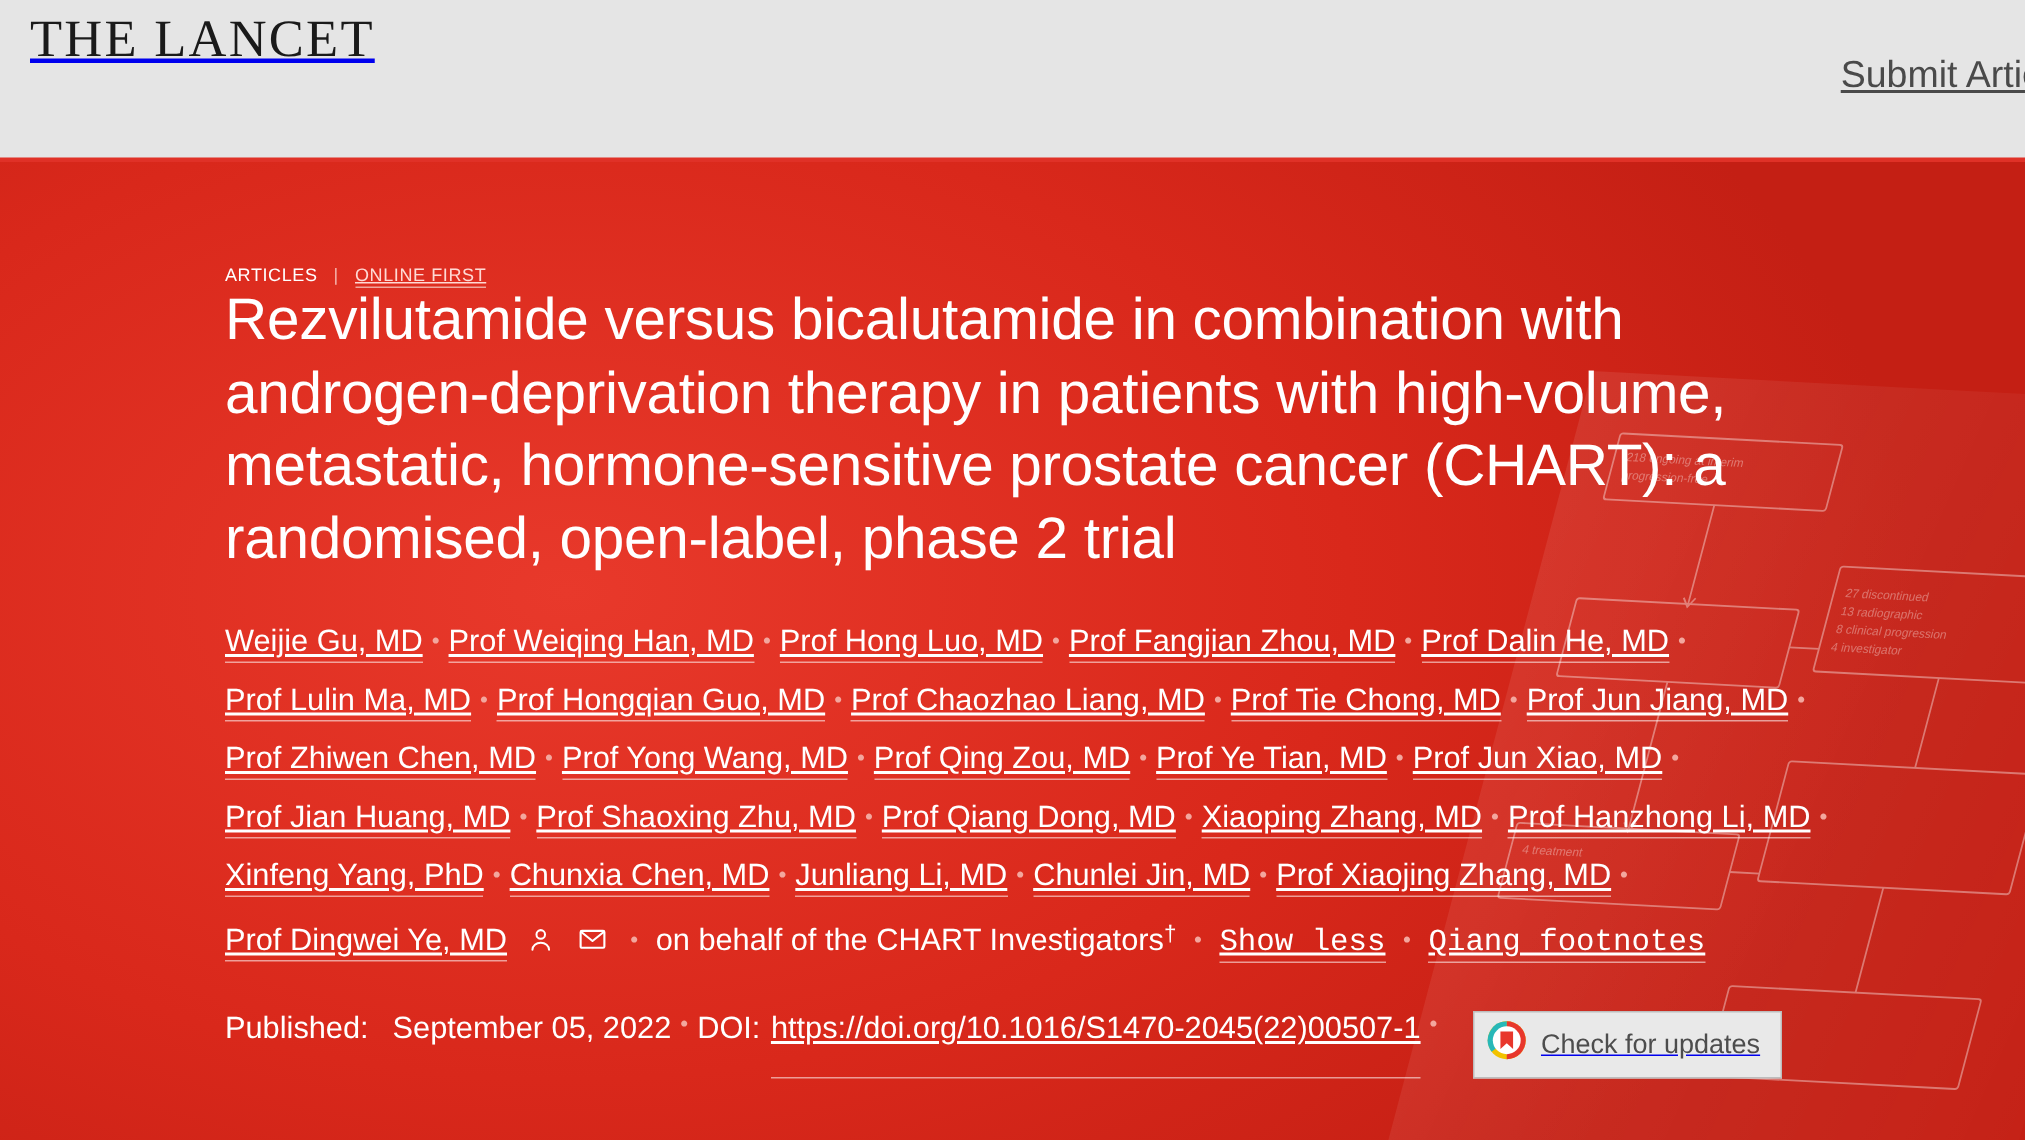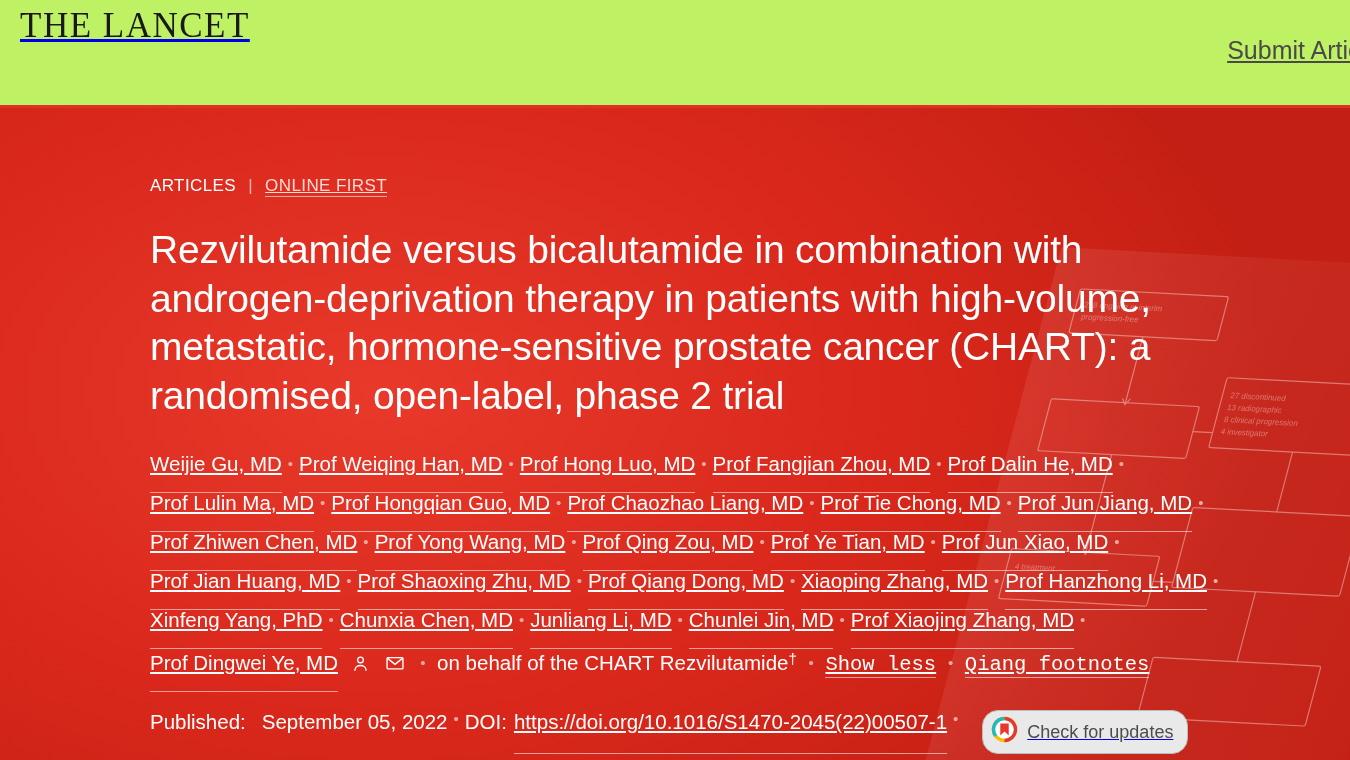--- a/index.html
+++ b/index.html
@@ -7,21 +7,21 @@
     width: 1350px; height: 760px;
     overflow: hidden;
     font-family: "Liberation Sans", sans-serif;
     background: #ffffff;
   }
 
   
   .masthead {
     position: relative;
     height: 108px;
-    background: #bef264;
+    background: #e5e5e5;
     border-bottom: 3px solid #e03127;
   }
   .logo {
     position: absolute;
     left: 20px; top: 8px;
     line-height: 1;
   }
   .logo-lancet {
     font-family: "Liberation Serif", serif;
     font-size: 35px;
@@ -72,24 +72,23 @@
   .hero-art svg { width: 100%; height: 100%; opacity: .45; }
 
   .hero-inner {
     position: relative;
     padding: 68px 0 0 150px;
     z-index: 2;
   }
 
   
   .kicker {
-    font-size: 17px;
+    font-size: 12px;
     letter-spacing: 0.4px;
     color: #ffffff;
-    margin-bottom: 30px;
   }
   .kicker .sep { color: #f6b5ae; margin: 0 7px; font-weight: 300; }
   .kicker .online-first {
     color: #ffd9d4;
     border-bottom: 1px solid #f0a79e;
     padding-bottom: 1px;
   }
 
   
   .title {
@@ -105,21 +104,21 @@
   
   .authors {
     max-width: 1090px;
     font-size: 20.5px;
     line-height: 39px;
     color: #ffffff;
   }
   .author {
     color: #ffffff;
     border-bottom: 1px solid rgba(255,255,255,0.55);
-    padding-bottom: 17px;
+    padding-bottom: 2px;
     white-space: nowrap;
   }
   .dot {
     display: inline-block;
     color: #f3a79e;
     margin: 0 6px;
     font-size: 15px;
     vertical-align: 2px;
   }
   .plain { color: #ffffff; white-space: nowrap; }
@@ -150,21 +149,21 @@
     color: #ffffff;
     border-bottom: 1px solid rgba(255,255,255,0.55);
     padding-bottom: 1px;
   }
   .crossmark {
     display: inline-flex;
     align-items: center;
     gap: 9px;
     background: #e9e9e9;
     border: 1px solid #bdbdbd;
-    border-radius: 16px;
+    border-radius: 0;
     padding: 5px 14px 5px 8px;
     margin-left: 18px;
   }
   .crossmark-label {
     font-size: 18px;
     color: #4d4d4d;
     white-space: nowrap;
   }
 </style>
 </head>
@@ -223,21 +222,21 @@
         </svg>
       </span>
       <span class="ico">
         <svg width="20" height="20" viewBox="0 0 24 24" fill="none" stroke="#ffffff" stroke-width="1.7" stroke-linejoin="round">
           <rect x="2.5" y="5.5" width="19" height="13.5" rx="1"></rect>
           <path d="M2.8 6.2 L12 13.6 L21.2 6.2"></path>
         </svg>
       </span>
 
       <span class="dot">•</span>
-      <span class="plain">on behalf of the CHART Rezvilutamide</span><span class="dagger">†</span>
+      <span class="plain">on behalf of the CHART Investigators</span><span class="dagger">†</span>
       <span class="dot">•</span>
       <a class="toggle-link" href="#">Show less</a>
       <span class="dot">•</span>
       <a class="toggle-link" href="#">Qiang footnotes</a>
     </div>
 
     <div class="publine">
       <span class="plain">Published:</span>
       <span class="plain" style="margin-left:16px;">September 05, 2022</span>
       <span class="dot">•</span>

